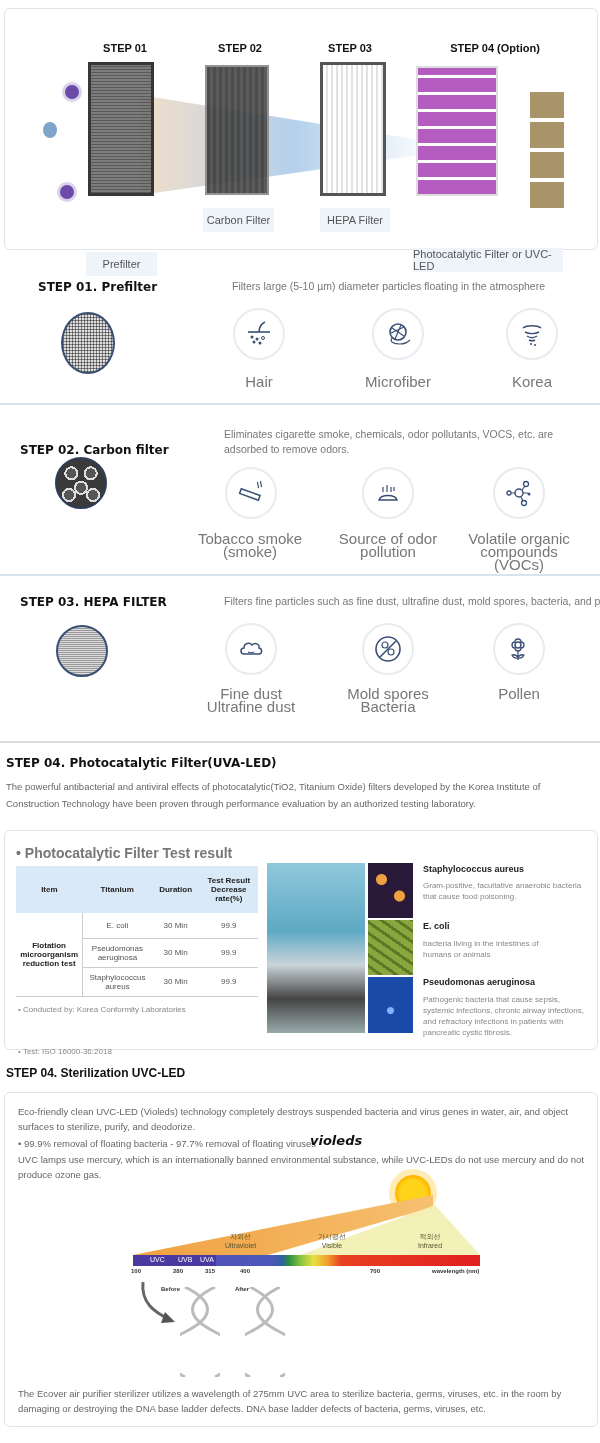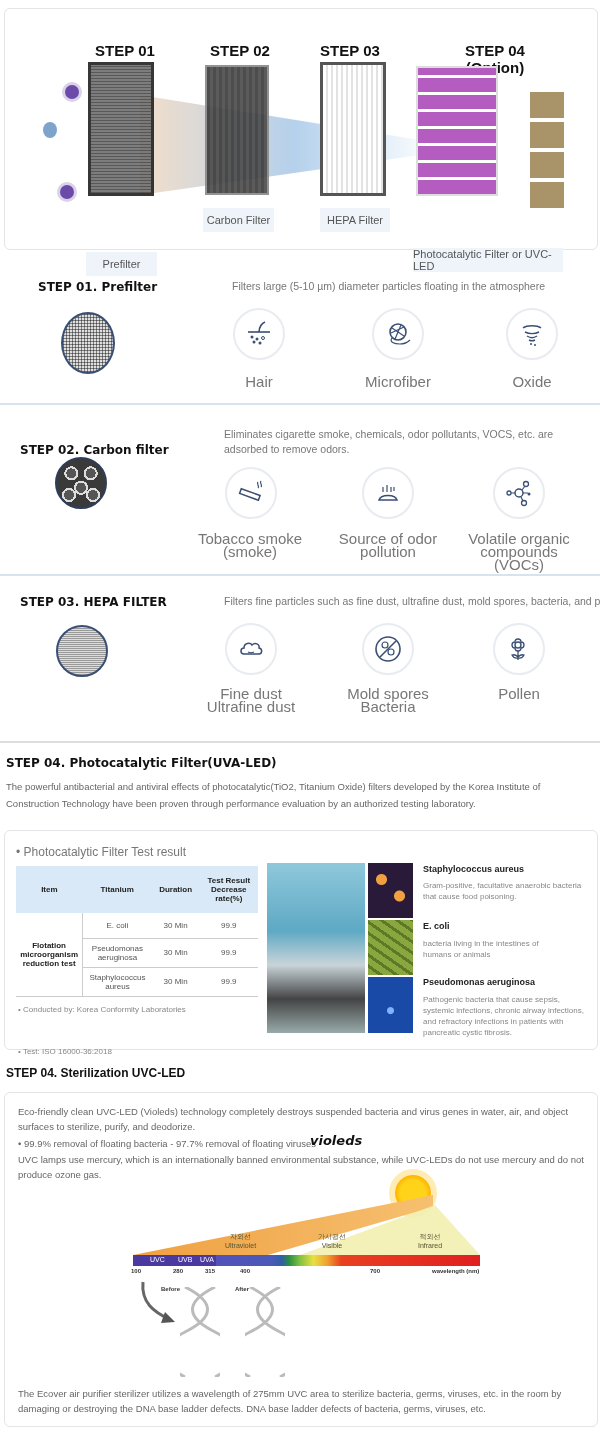--- a/index.html
+++ b/index.html
@@ -5,21 +5,21 @@
 *{box-sizing:border-box;margin:0;padding:0}
 body{width:600px;height:1443px;background:#fff;font-family:"Liberation Sans",sans-serif;color:#333;position:relative;overflow:hidden}
 .abs{position:absolute}
 .card{position:absolute;border:1px solid #e2e4e8;border-radius:6px;background:#fff}
 .step-head{font-family:"DejaVu Sans",sans-serif;font-weight:bold;font-size:12px;color:#111;position:absolute}
 .desc{font-size:10.5px;color:#777;position:absolute}
 .icon-circle{position:absolute;width:52px;height:52px;border-radius:50%;border:2px solid #e8ebf0;background:#fff;display:flex;align-items:center;justify-content:center}
 .icon-label{position:absolute;font-size:15px;color:#777;text-align:center;width:110px;line-height:13px}
 .divider{position:absolute;left:0;width:600px;height:2px;background:#d7e4ec}
 .filter-label{position:absolute;top:208px;height:24px;background:#eef4fa;font-size:11px;color:#555;display:flex;align-items:center;justify-content:center}
-.step-top{position:absolute;top:42px;font-size:15px;font-weight:bold;color:#111;text-align:center}
+.step-top{position:absolute;top:42px;font-size:11px;font-weight:bold;color:#111;text-align:center}
 table{border-collapse:collapse;font-size:8px;color:#555}
 th{background:#d9e9f7;color:#222;font-weight:bold;padding:3px;text-align:center}
 td{text-align:center;padding:4px 2px;border-bottom:1px solid #ccc}
 .bac-title{font-size:9px;font-weight:bold;color:#222}
 .bac-desc{font-size:8px;color:#888;line-height:11px}
 .para{font-size:9.5px;color:#666;line-height:15px}
 </style>
 </head>
 <body>
 
@@ -77,21 +77,21 @@
 </div>
 <div class="icon-label" style="left:343px;top:375px;">Microfiber</div>
 
 <div class="icon-circle" style="left:506px;top:308px;">
   <svg width="30" height="30" viewBox="0 0 30 30">
       <path d="M6 9c4-3 14-3 18 0M8 13c4 2 10 2 14 0M10 17c3 2 7 2 10 0M12 21c2 1 4 1 6 0" stroke="#3a4f74" stroke-width="1.5" fill="none"></path>
       <circle cx="14" cy="25" r="1" fill="#3a4f74"></circle>
       <circle cx="18" cy="26" r="1" fill="#3a4f74"></circle>
     </svg>
 </div>
-<div class="icon-label" style="left:477px;top:375px;">Oxide</div>
+<div class="icon-label" style="left:477px;top:375px;">Korea</div>
 
 <div class="divider" style="top:403px;"></div>
 
 <div class="step-head" style="left:20px;top:427px;margin-top:16px;">STEP 02. Carbon filter</div>
 <div class="desc" style="left:224px;top:427px;width:372px;line-height:15px;">Eliminates cigarette smoke, chemicals, odor pollutants, VOCS, etc. are adsorbed to remove odors.</div>
 <div class="abs" style="left:55px;top:457px;width:52px;height:52px;border-radius:50%;background:radial-gradient(circle at 30% 30%,#555 0 5px,#ddd 5px 7px,transparent 7px),radial-gradient(circle at 70% 30%,#555 0 5px,#ddd 5px 7px,transparent 7px),radial-gradient(circle at 50% 60%,#555 0 5px,#ddd 5px 7px,transparent 7px),radial-gradient(circle at 25% 75%,#555 0 5px,#ddd 5px 7px,transparent 7px),radial-gradient(circle at 75% 75%,#555 0 5px,#ddd 5px 7px,transparent 7px),#3a3a3a;border:2px solid #2e3d5a"></div>
 
 <div class="icon-circle" style="left:225px;top:467px;">
   <svg width="30" height="30" viewBox="0 0 30 30">
       <rect x="4" y="14" width="20" height="5" transform="rotate(20 14 16)" fill="none" stroke="#3a4f74" stroke-width="1.5"></rect>
@@ -156,21 +156,21 @@
     </svg>
 </div>
 <div class="icon-label" style="left:464px;top:687px;">Pollen</div>
 
 <div class="divider" style="top:741px;background:#ddd;"></div>
 
 <div class="step-head" style="left:6px;top:756px;">STEP 04. Photocatalytic Filter(UVA-LED)</div>
 <div class="para abs" style="left:6px;top:778px;width:585px;font-size:9.5px;line-height:17px;">The powerful antibacterial and antiviral effects of photocatalytic(TiO2, Titanium Oxide) filters developed by the Korea Institute of Construction Technology have been proven through performance evaluation by an authorized testing laboratory.</div>
 
 <div class="card" style="left:4px;top:830px;width:594px;height:220px;"></div>
-<div class="abs" style="left:16px;top:845px;font-size:12px;font-weight:normal;color:#777;">• Photocatalytic Filter Test result</div>
+<div class="abs" style="left:16px;top:845px;font-size:14px;font-weight:bold;color:#777;">• Photocatalytic Filter Test result</div>
 <div class="abs" style="left:16px;top:866px;width:242px;">
   <table style="width:242px;">
     <thead>
         <tr style="height:47px;">
       <th style="width:64px">Item</th>
       <th style="width:66px">Titanium</th>
       <th style="width:46px">Duration</th>
       <th style="width:56px">Test Result Decrease rate(%)</th>
     </tr>
       </thead>

